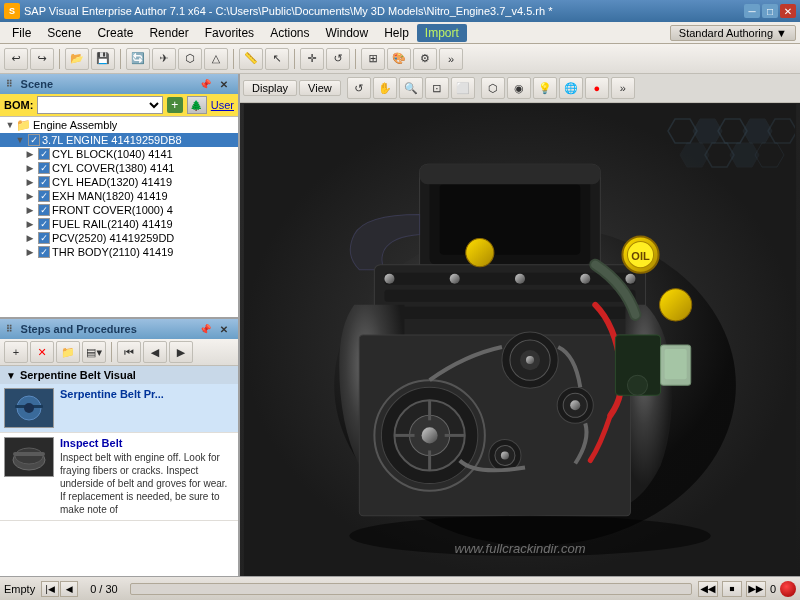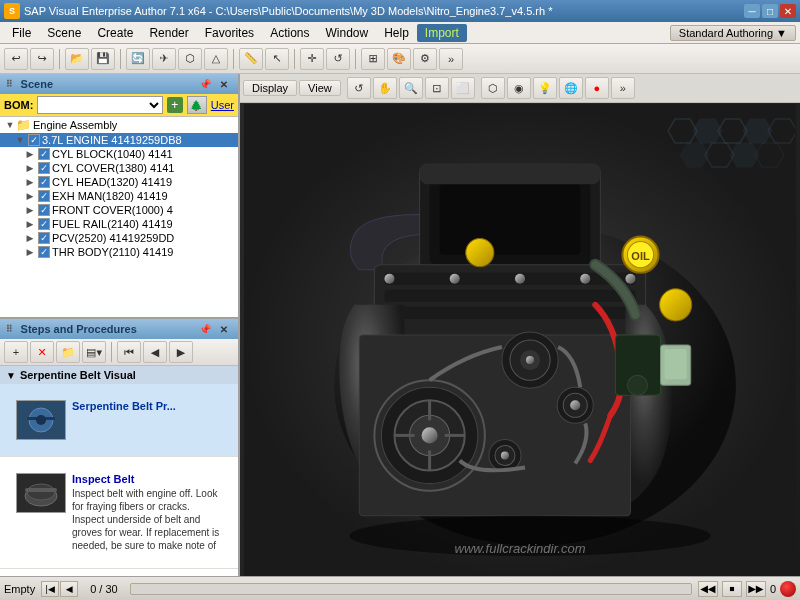--- a/index.html
+++ b/index.html
@@ -218,21 +218,21 @@
       align-items: center;
       gap: 4px;
     }
     #steps-content {
       flex: 1;
       overflow-y: auto;
       background: white;
     }
     .step-item {
       display: flex;
-      padding: 16px;
+      padding: 4px;
       border-bottom: 1px solid #e0ddd8;
       cursor: pointer;
       gap: 6px;
     }
     .step-item.selected { background: #d0e4f8; }
     .step-thumb {
       width: 50px;
       height: 40px;
       background: #555;
       border: 1px solid #999;

